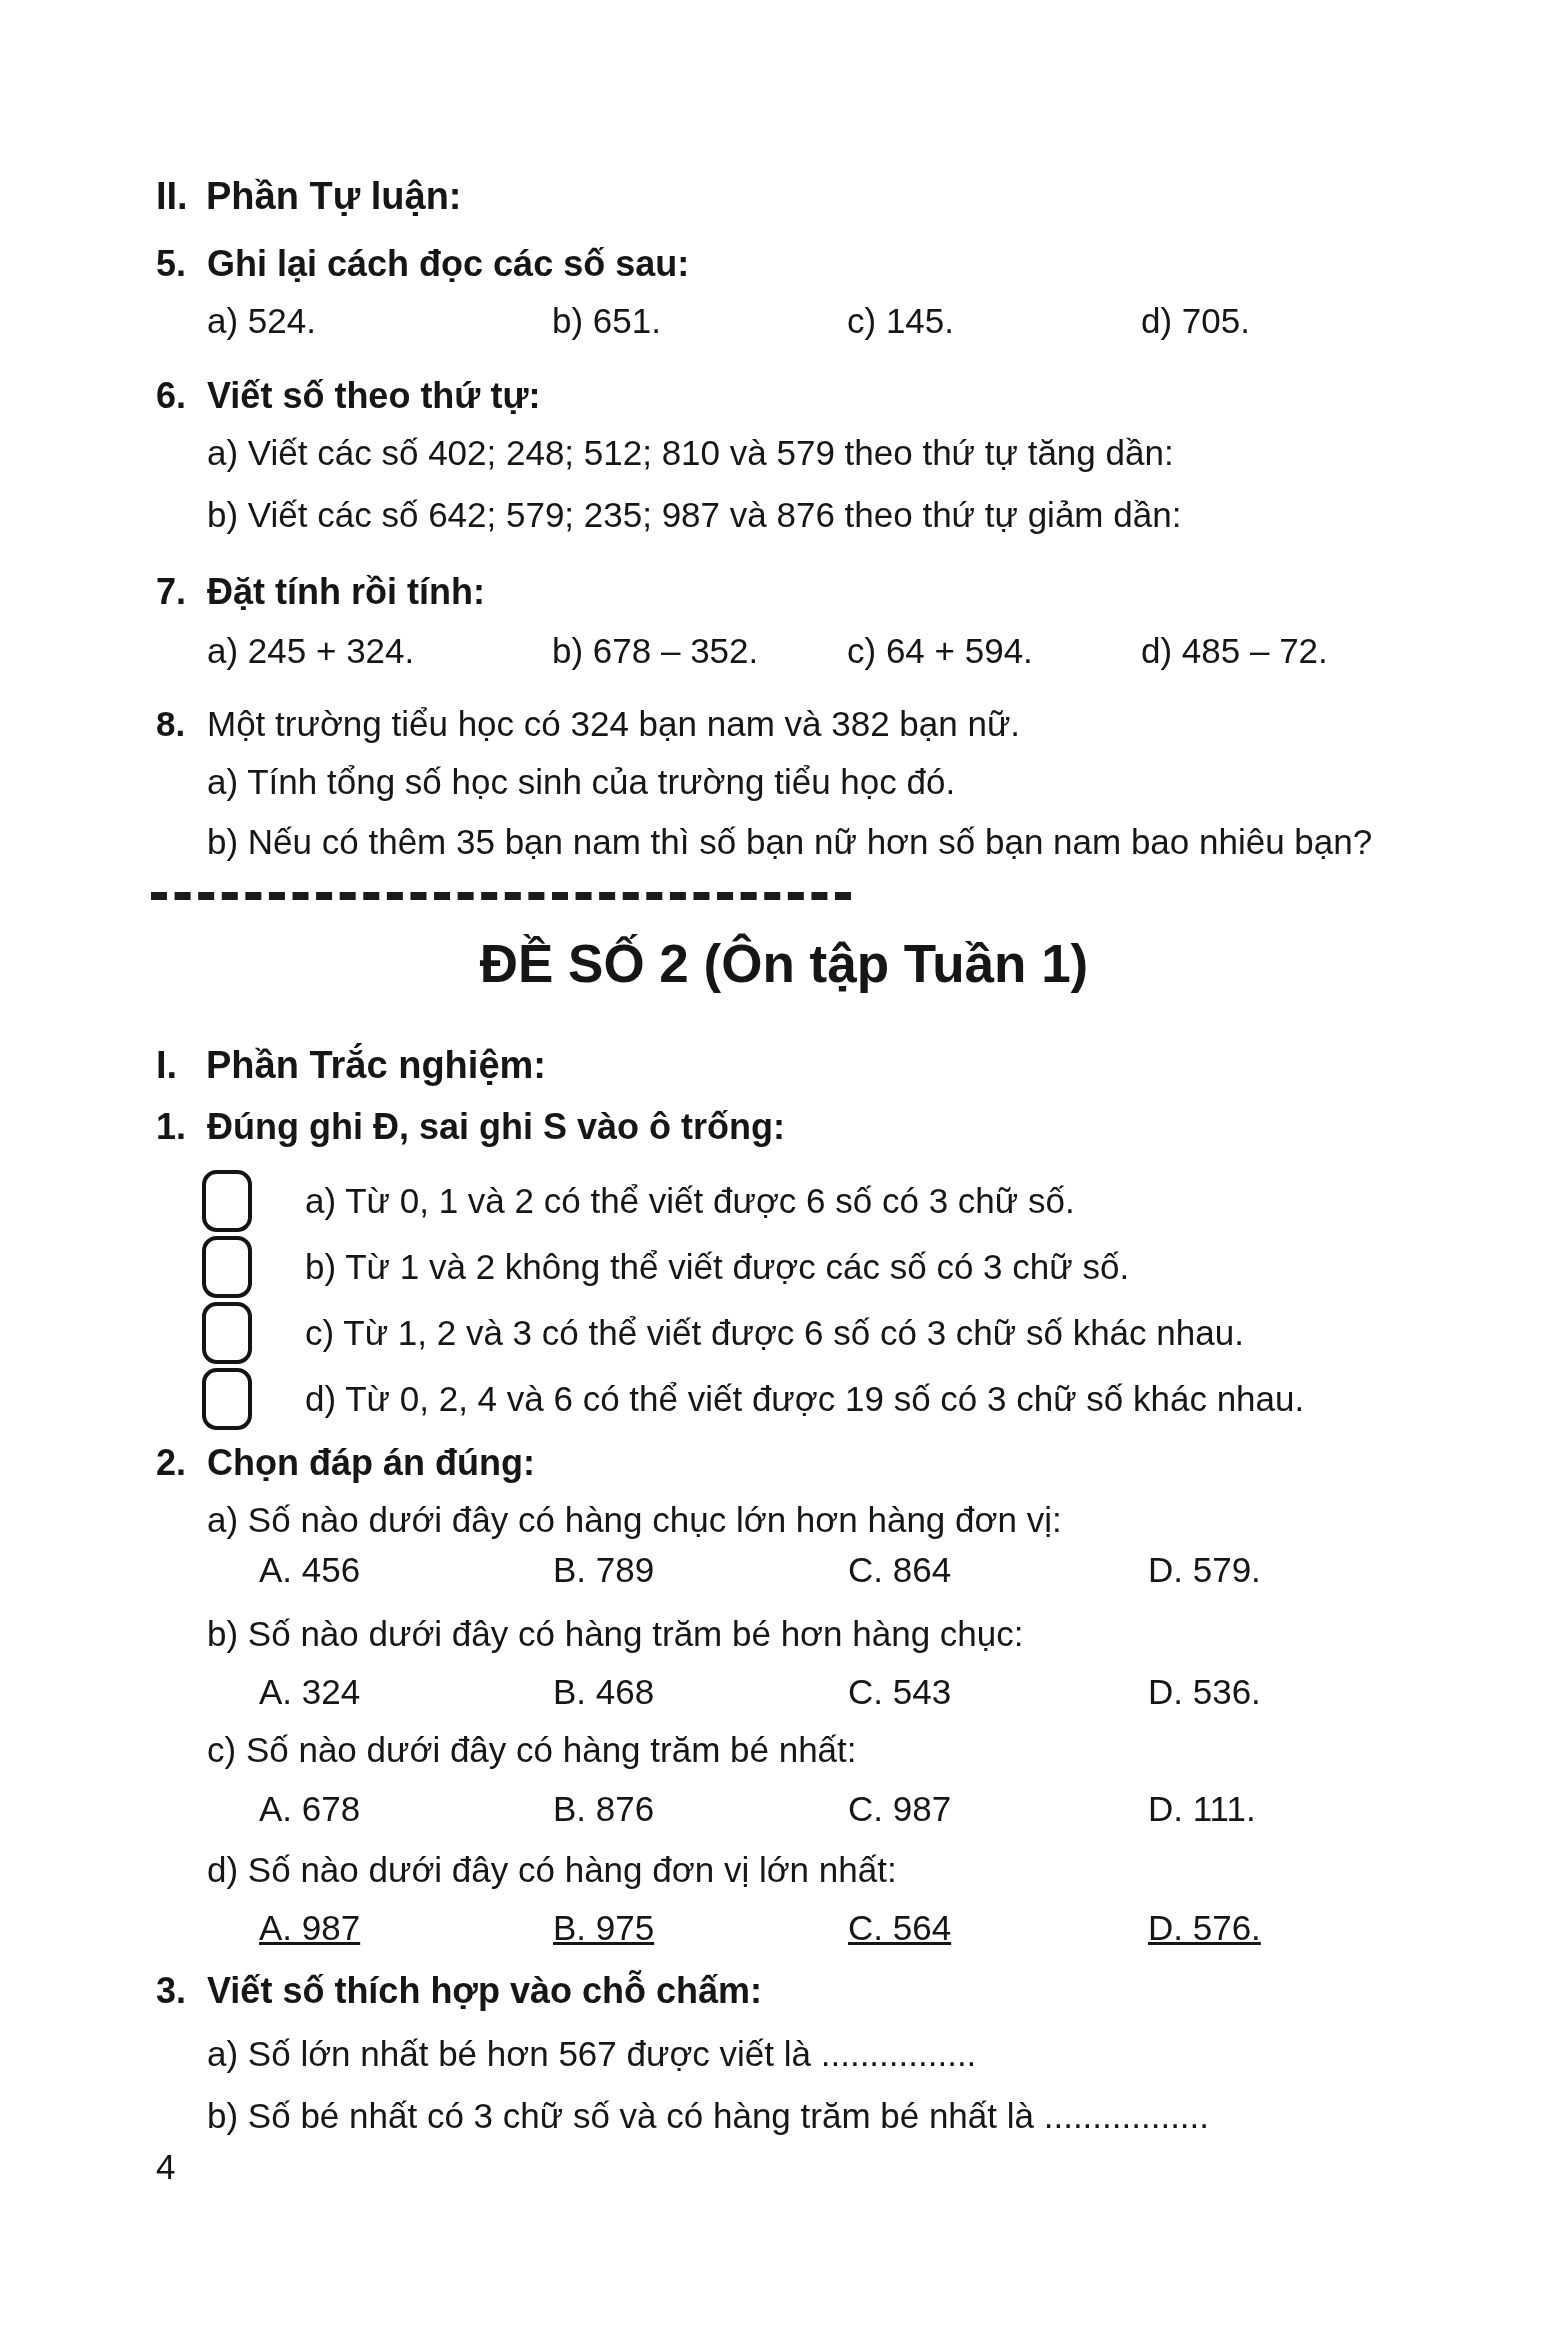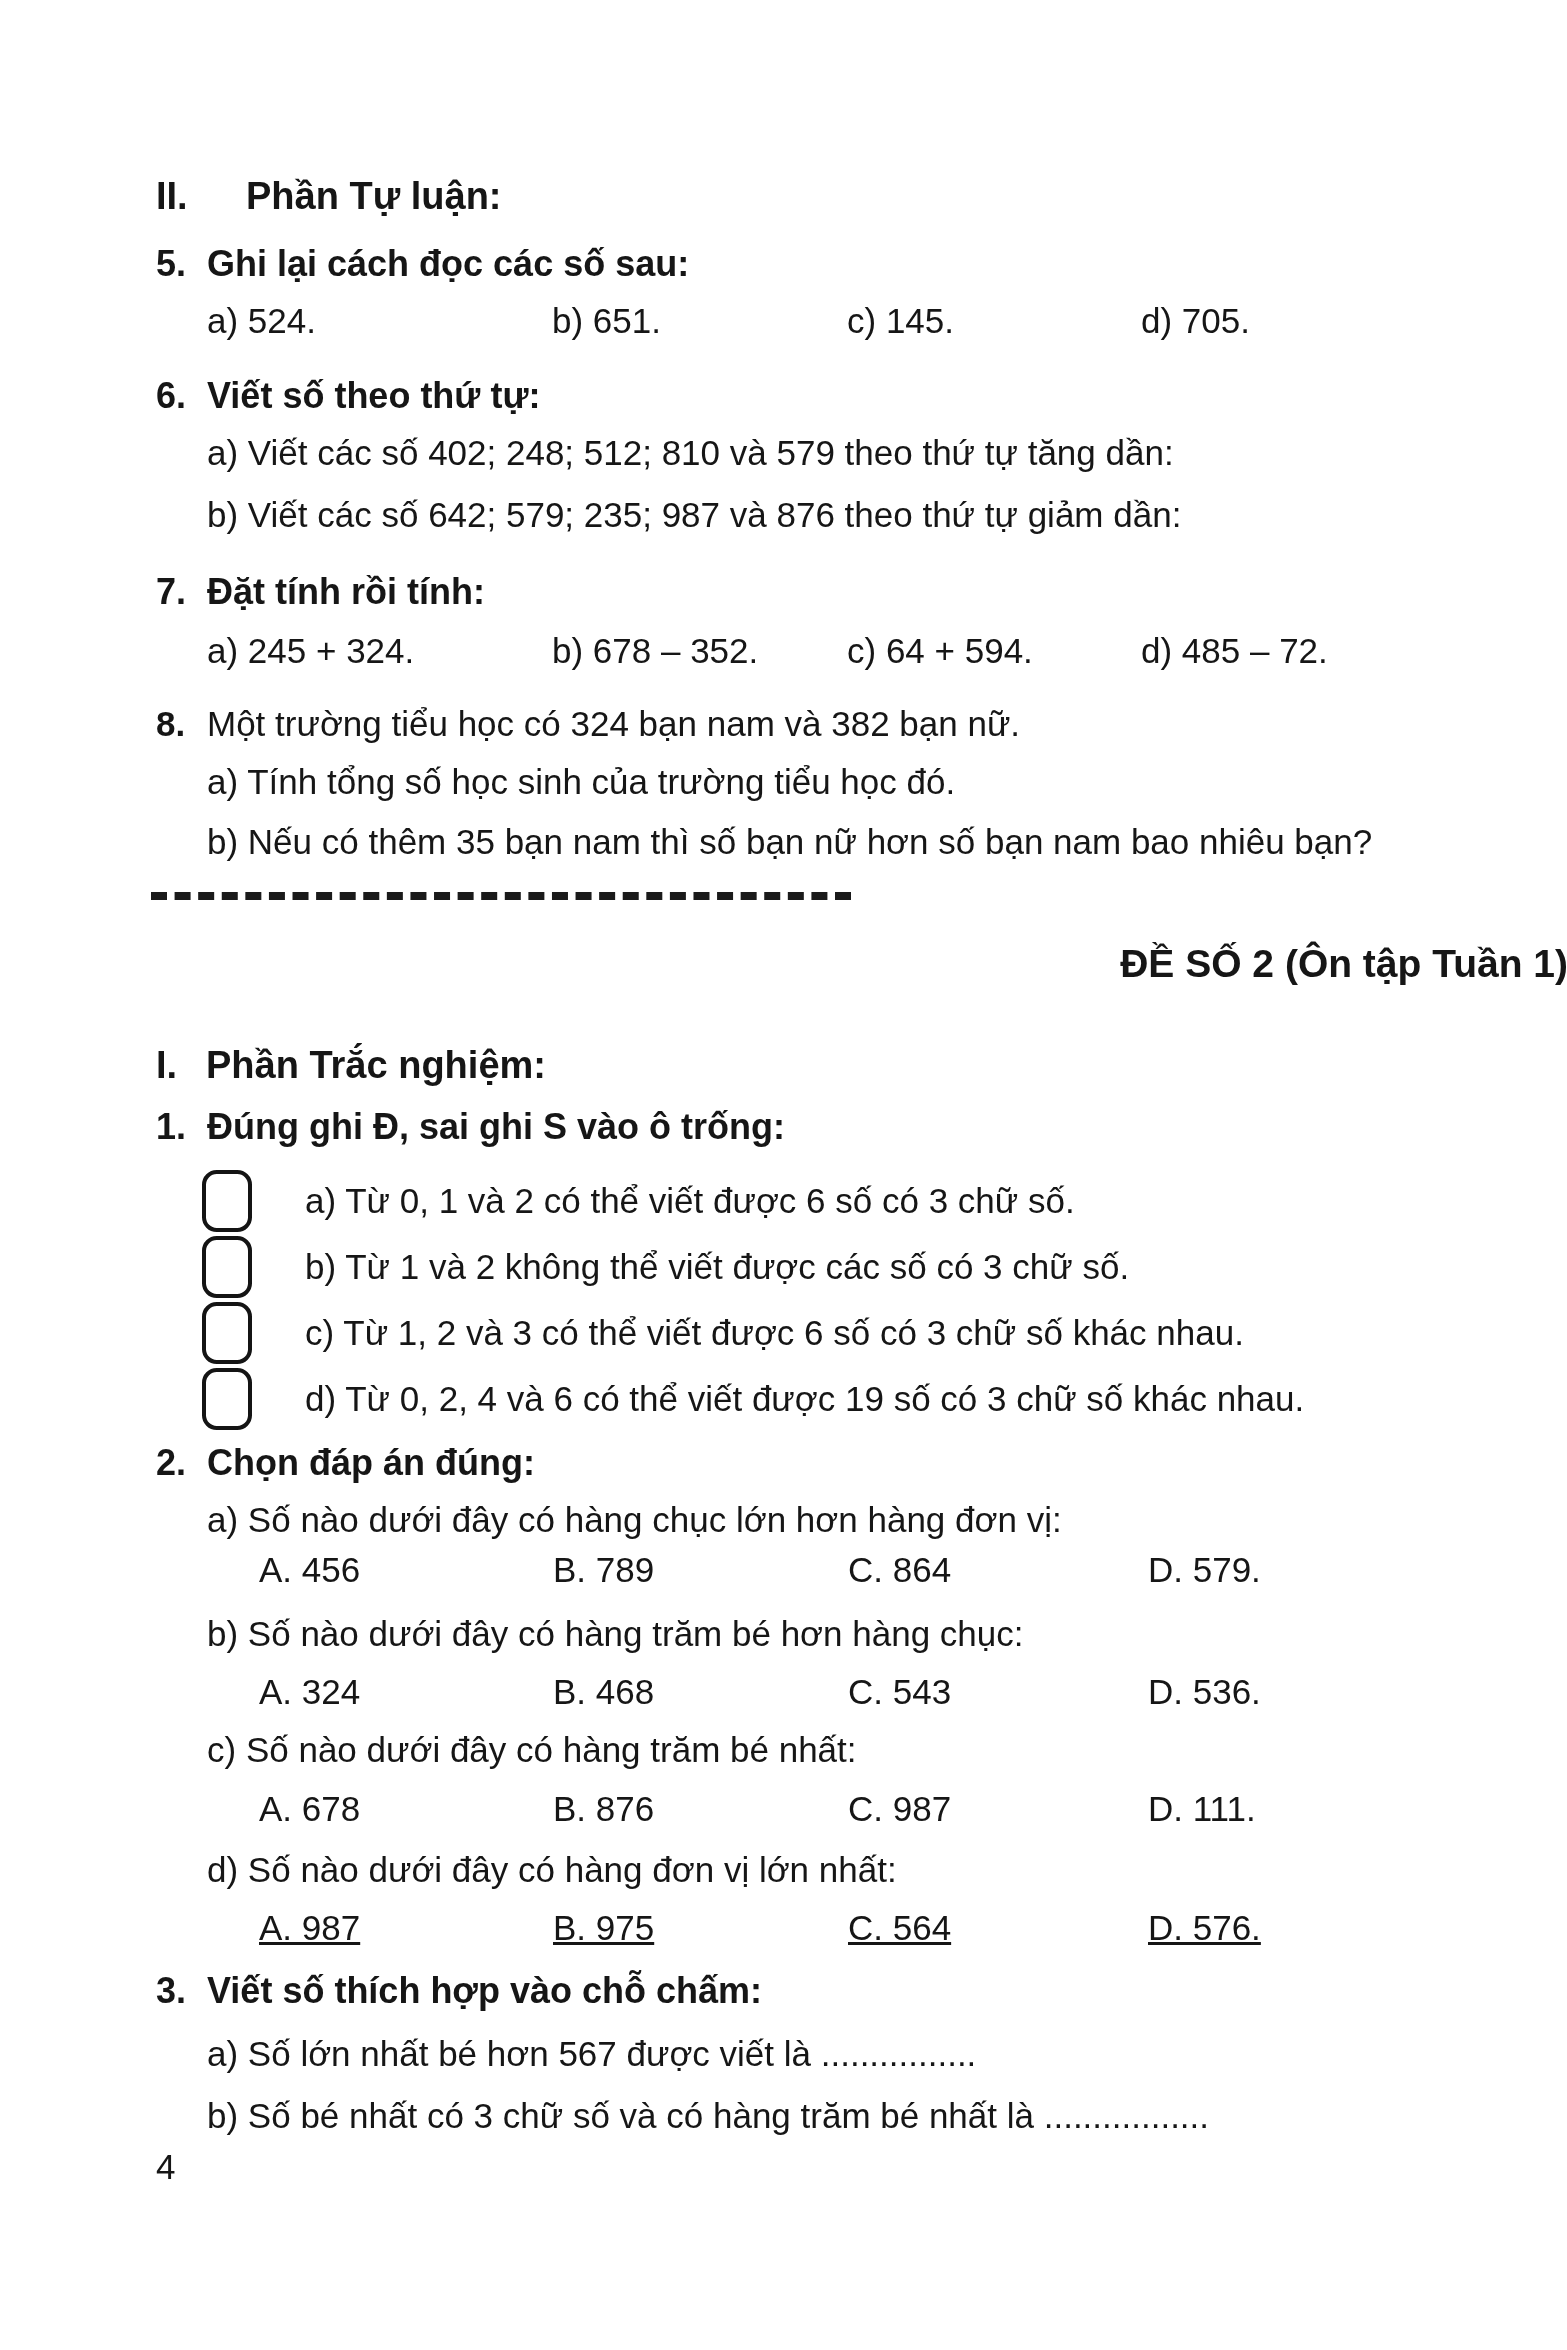--- a/index.html
+++ b/index.html
@@ -35,34 +35,34 @@
     background:#fff;
   }
 
   .dashes {
     height:0; width:700px;
     border-top:8.3px dashed #1a1a1a;
     margin-left:-5.5px;
   }
 
   .exam-title {
-    font-size:39px; font-weight:700; line-height:48px;
-    text-align:right;
+    font-size:53px; font-weight:700; line-height:48px;
+    text-align:center;
     margin-left:-156px; margin-right:-73px;
   }
 
   .pagenum { font-size:35px; line-height:44px; }
 </style>
 </head>
 <body>
 
 <div class="page">
   <div class="content">
 
-    <div class="h-sec" style="margin-bottom:24px;gap:40px;">
+    <div class="h-sec" style="margin-bottom:24px;">
       <span class="rn">II.</span>
       <span>Phần Tự luận:</span>
     </div>
 
     <div class="item-title" style="margin-bottom:13px;">
       <span class="num">5.</span>
       <span>Ghi lại cách đọc các số sau:</span>
     </div>
     <div class="cols4" style="margin-bottom:31px;">
       <span>a) 524.</span>

